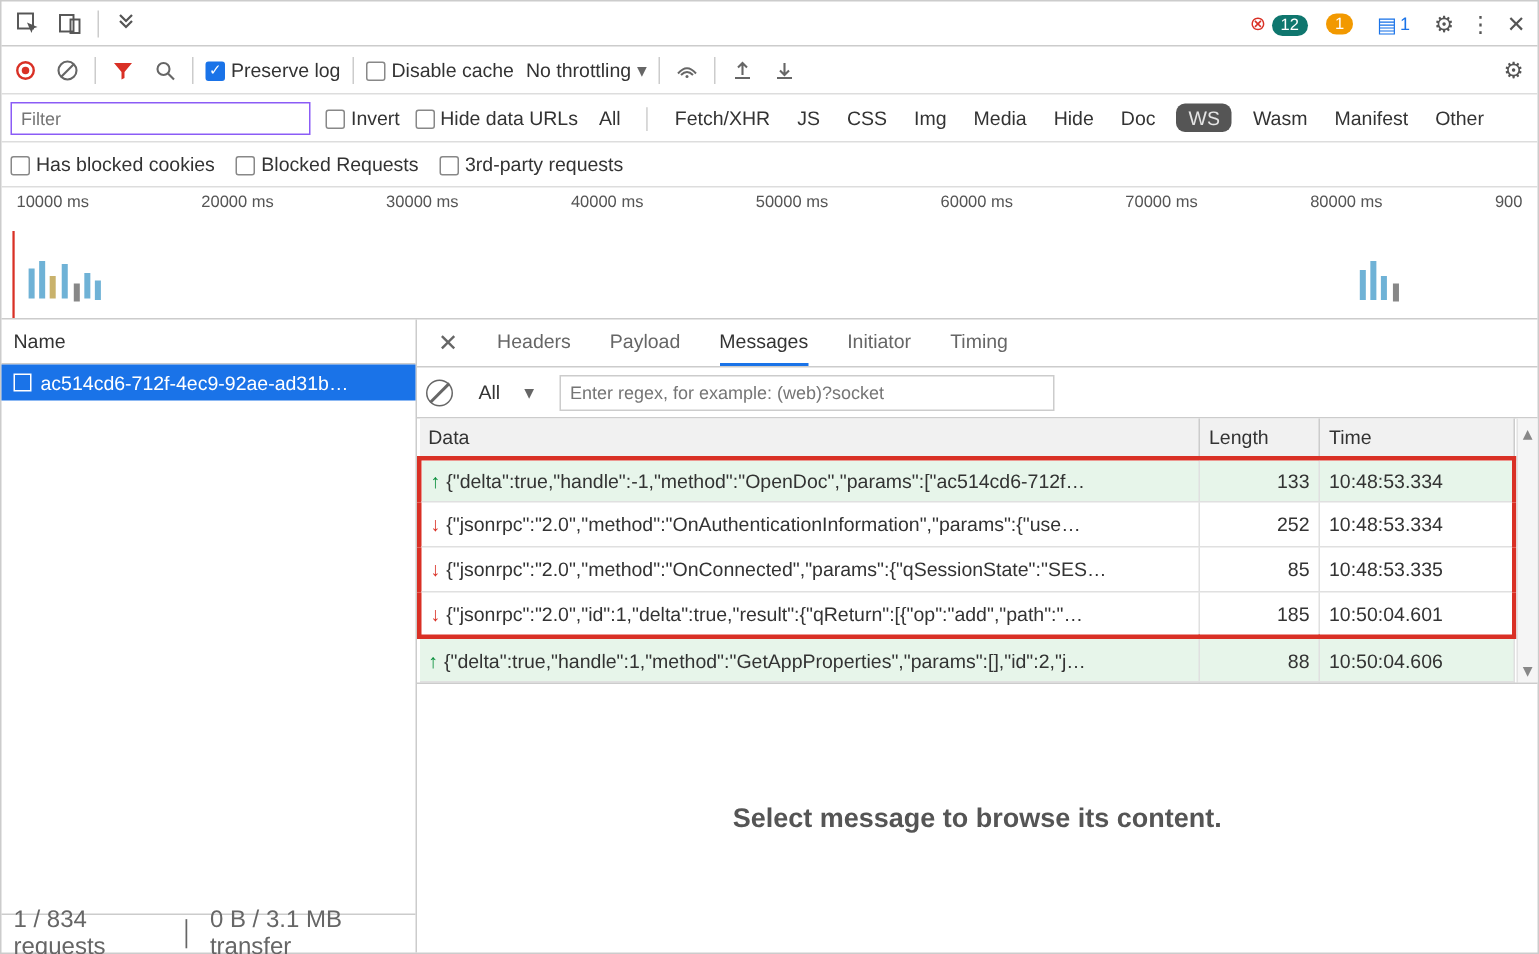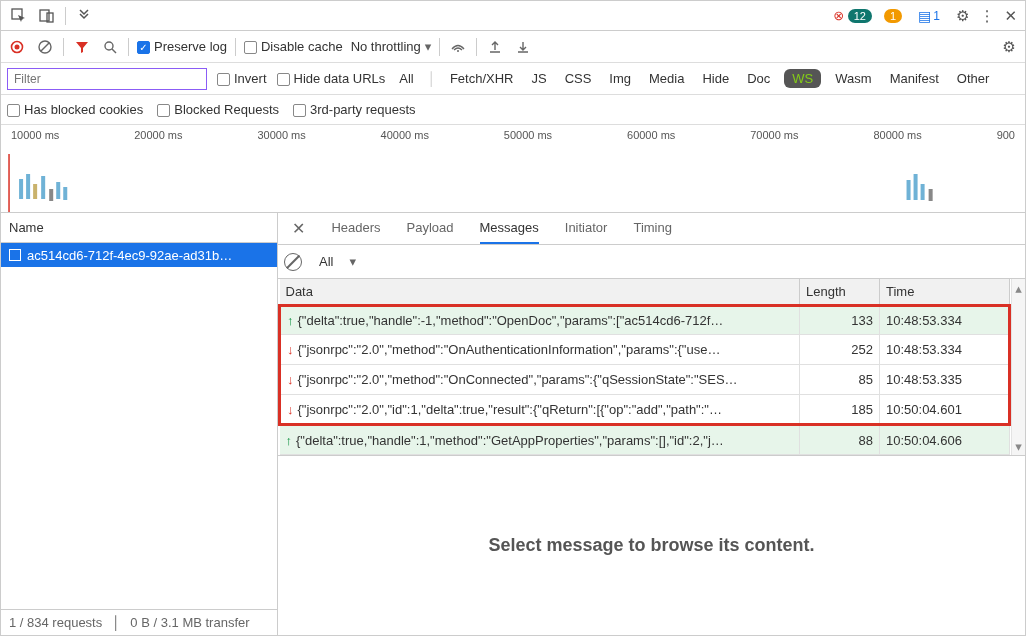--- a/index.html
+++ b/index.html
@@ -24,39 +24,39 @@
 .cb-label { display: flex; align-items: flex-end; gap: 4px; cursor: pointer; color: #333; }
 .cb { width: 13px; height: 13px; border: 1px solid #888; border-radius: 2px; display: inline-flex; align-items: center; justify-content: center; background: #fff; }
 .cb.checked { background: #1a73e8; border-color: #1a73e8; }
 .cb.checked::after { content: "✓"; color: #fff; font-size: 10px; line-height: 1; }
 .throttle { display: flex; align-items: center; gap: 4px; color: #333; cursor: pointer; }
 
 
 .filter-bar { display: flex; align-items: center; height: 32px; border-bottom: 1px solid #ddd; padding: 0 6px; gap: 10px; flex-wrap: nowrap; }
 .filter-input { width: 200px; height: 22px; border: 1px solid #8b5cf6; padding: 0 6px; font-size: 12px; color: #777; }
 .type-chip { cursor: pointer; color: #333; padding: 2px 4px; }
-.type-chip.active { background: #555; color: #84cc16; border-radius: 6px; padding: 2px 8px; }
+.type-chip.active { background: #555; color: #e5e5e5; border-radius: 6px; padding: 2px 8px; }
 
 
 .filter-bar2 { display: flex; align-items: center; height: 30px; border-bottom: 1px solid #ddd; padding: 0 6px; gap: 14px; }
 
 
 .timeline { height: 88px; border-bottom: 1px solid #ccc; position: relative; overflow: hidden; }
 .timeline .ticks { display: flex; justify-content: space-between; padding: 4px 10px 0 10px; color: #555; font-size: 11px; }
 .timeline .body { position: absolute; bottom: 0; left: 0; right: 0; height: 58px; }
 
 
 .main { flex: 1; display: flex; min-height: 0; }
 .left-pane { width: 277px; border-right: 1px solid #ccc; display: flex; flex-direction: column; }
 .left-pane .hdr { height: 30px; border-bottom: 1px solid #ccc; display: flex; align-items: center; padding: 0 8px; color: #333; }
 .left-pane .row { height: 24px; display: flex; align-items: center; padding: 0 8px; gap: 6px; cursor: pointer; }
 .left-pane .row.selected { background: #1a73e8; color: #fff; }
 .left-icon { width: 12px; height: 12px; border: 1px solid currentColor; display: inline-block; }
 .left-pane .filler { flex: 1; }
-.status-bar { height: 26px; border-top: 1px solid #ccc; display: flex; align-items: center; padding: 0 8px; gap: 10px; color: #666; font-size: 13px; }
+.status-bar { height: 26px; border-top: 1px solid #ccc; display: flex; align-items: center; padding: 0 8px; gap: 10px; color: #666; font-size: 16px; }
 
 .right-pane { flex: 1; display: flex; flex-direction: column; min-width: 0; }
 .detail-tabs { height: 32px; border-bottom: 1px solid #ccc; display: flex; align-items: center; padding: 0 8px; gap: 20px; }
 .detail-tabs .dtab { color: #666; cursor: pointer; padding: 7px 0; }
 .detail-tabs .dtab.active { color: #333; border-bottom: 2px solid #1a73e8; }
 .close-x { color: #666; cursor: pointer; font-size: 16px; padding: 0 6px; }
 
 .msg-filter { height: 34px; border-bottom: 1px solid #ccc; display: flex; align-items: center; padding: 0 6px; gap: 8px; }
 .msg-filter .circ { width: 18px; height: 18px; border: 1.5px solid #666; border-radius: 50%; display: flex; align-items: center; justify-content: center; cursor: pointer; position: relative; }
 .msg-filter .circ::after { content: ""; width: 18px; height: 1.5px; background: #666; transform: rotate(-45deg); position: absolute; }
@@ -278,20 +278,21 @@
             <div class="dtab">Initiator</div>
             <div class="dtab">Timing</div>
           </div>
       </div>
       <div class="msg-filter">
         <div class="circ"></div>
         <div class="all-dd">
           <span>All</span>
             <span style="color:#666">▾</span>
         </div>
+        <input class="regex-input" placeholder="Enter regex, for example: (web)?socket" style="">
       </div>
 
       <div class="msg-table-wrap">
         <div style="display:flex">
           <table class="msg-table" id="msg-table" style="flex:1">
             <thead>
               <tr>
                 <th class="col-data">Data</th>
                 <th class="col-len" style="text-align:left">Length</th>
                 <th class="col-time">Time</th>

